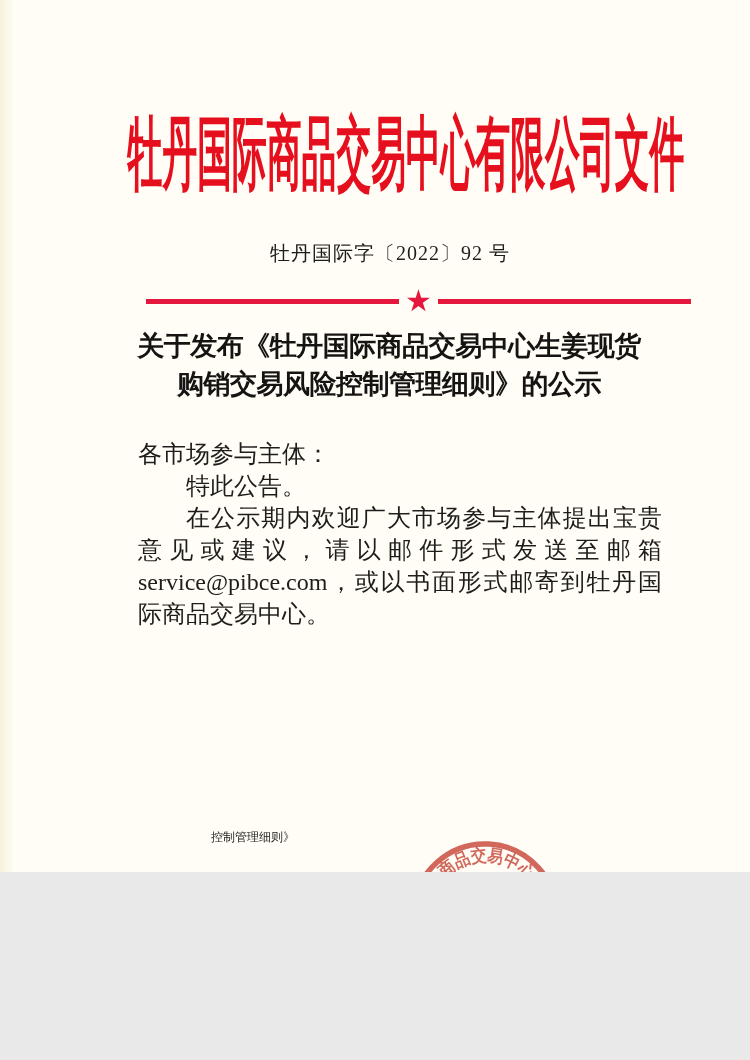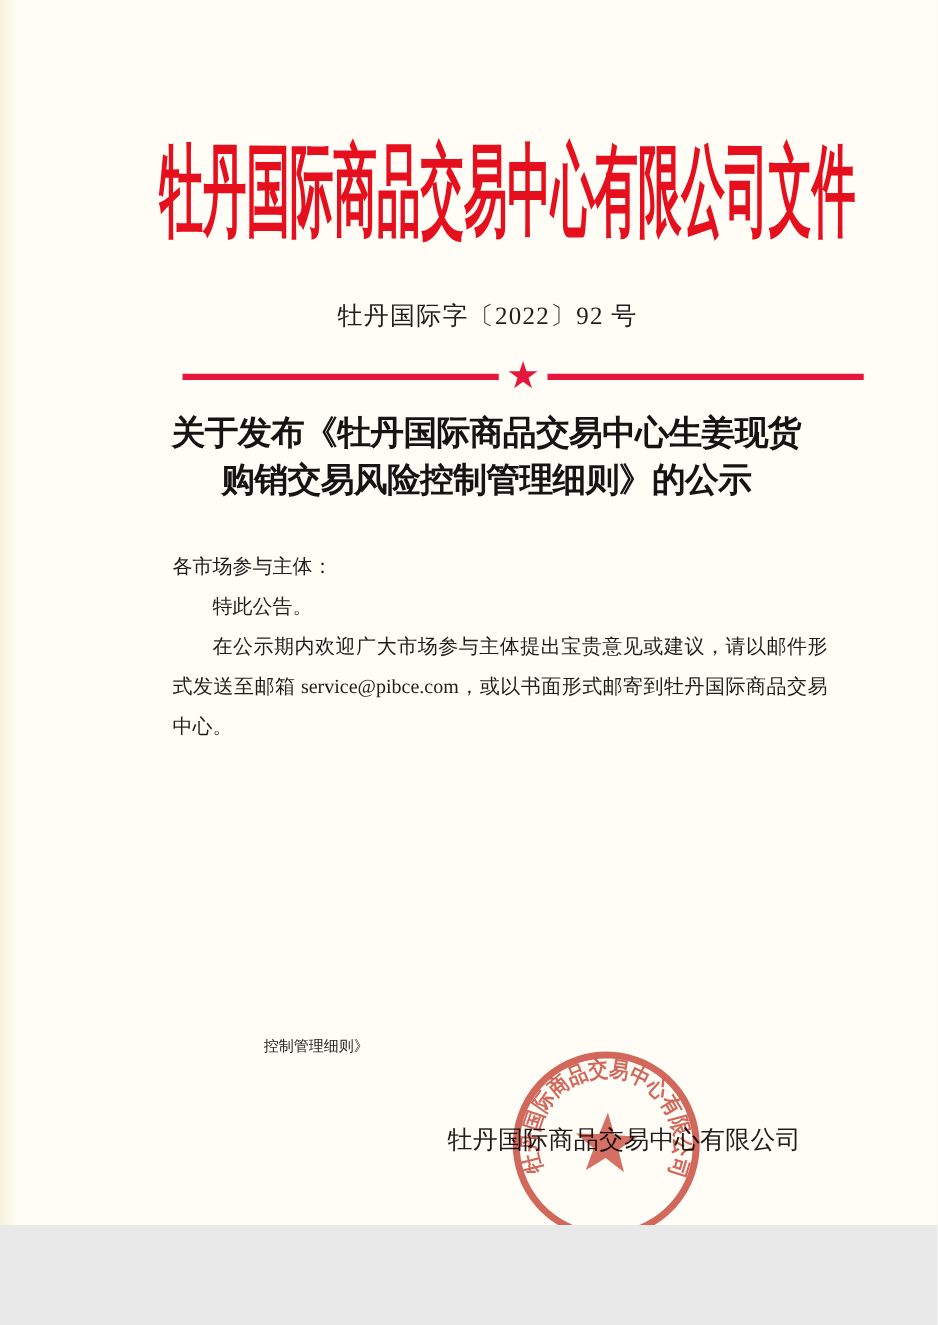--- a/index.html
+++ b/index.html
@@ -4,21 +4,21 @@
 <style>
   html,body{margin:0;padding:0;}
   body{
     width:750px;height:1060px;
     background:#e9e9e9;
     font-family:"Liberation Serif","DejaVu Serif",serif;
     overflow:hidden;
   }
   .paper{
     position:relative;
-    width:750px;height:980px;
+    width:750px;height:872px;
     background:#fffdf6;
     color:#1f1d1b;
     overflow:hidden;
   }
   .paper::before{ 
     content:"";
     position:absolute;left:0;top:0;bottom:0;width:16px;
     background:linear-gradient(90deg,#f6f2da 0%, rgba(246,242,218,0) 90%);
     pointer-events:none;
   }
@@ -48,21 +48,21 @@
   }
   .doc-title{
     position:absolute;top:327px;left:0;width:750px;
     transform:translateX(14px);
     text-align:center;font-weight:bold;
     font-size:27px;line-height:38px;letter-spacing:-0.5px;
     color:#161412;
   }
   .body-text{
     position:absolute;top:438px;left:138px;width:524px;
-    font-size:16px;line-height:32px;
+    font-size:24px;line-height:32px;
     text-align:justify;
   }
   .body-text p{margin:0;}
   .body-text p.indent{text-indent:2em;}
   .attachment-line1{
     position:absolute;top:789px;left:175px;
     font-size:20px;line-height:32px;white-space:nowrap;
   }
   .attachment-line2{
     position:absolute;top:821px;left:211px;

